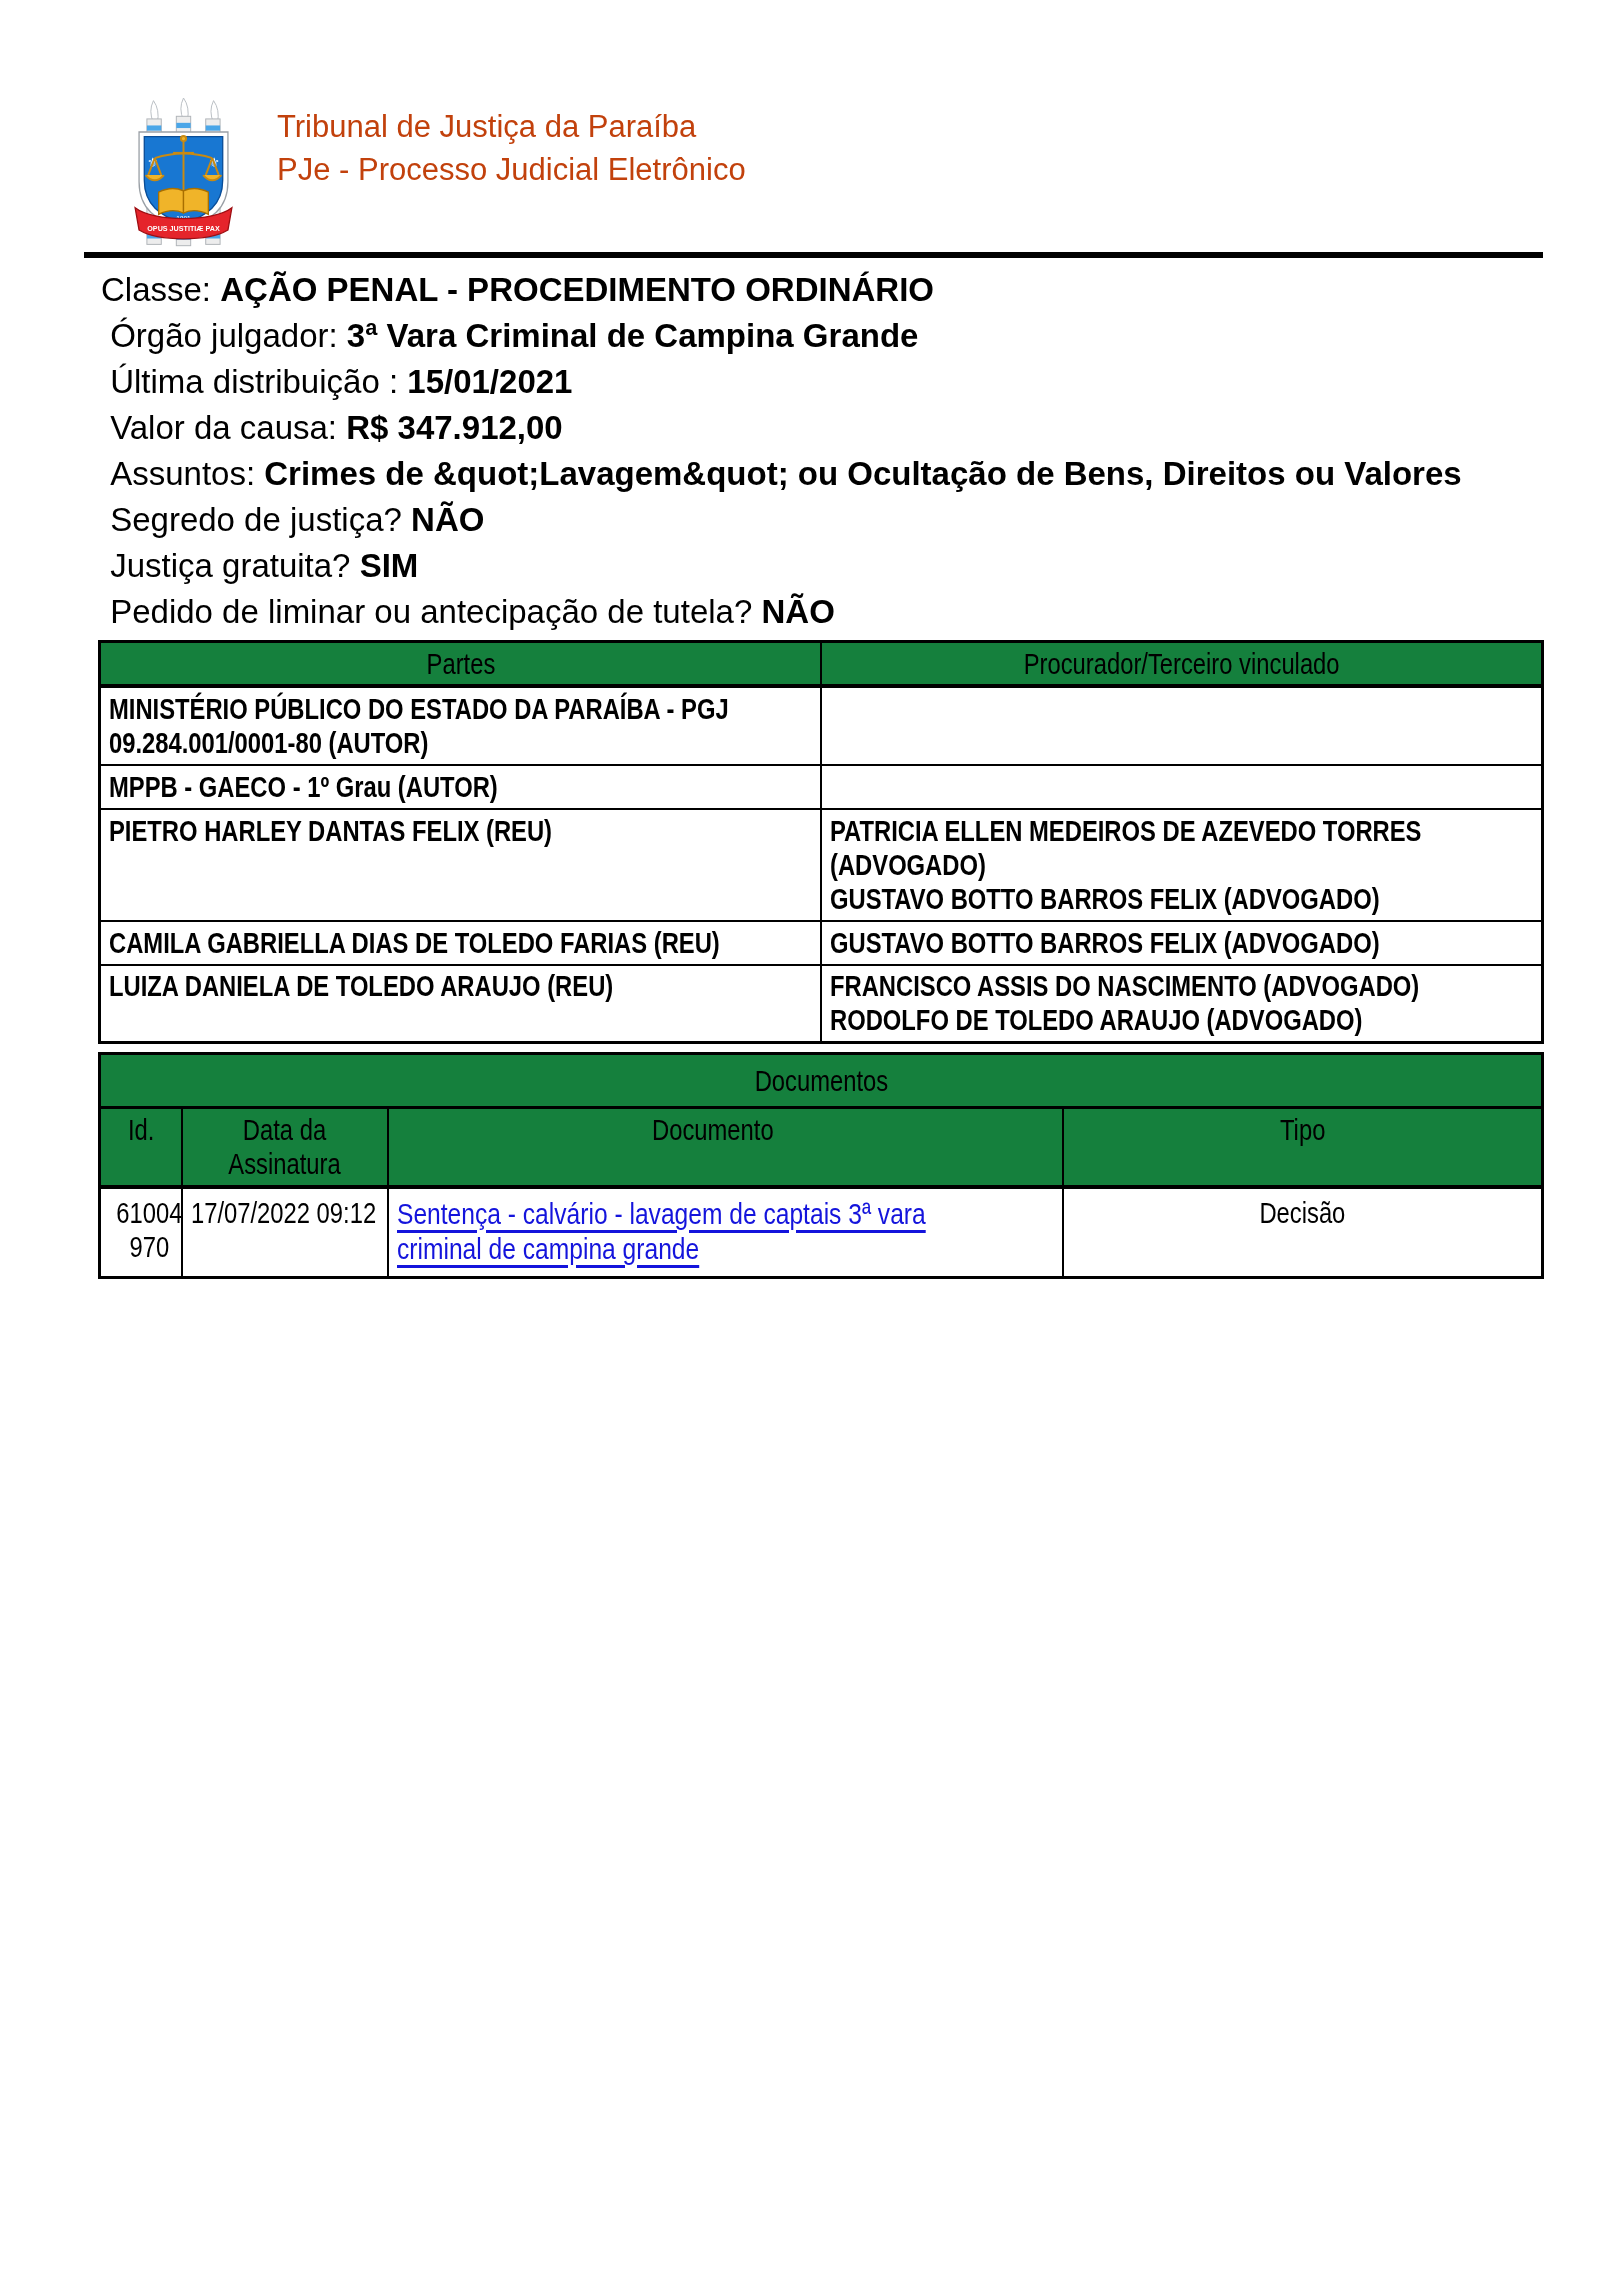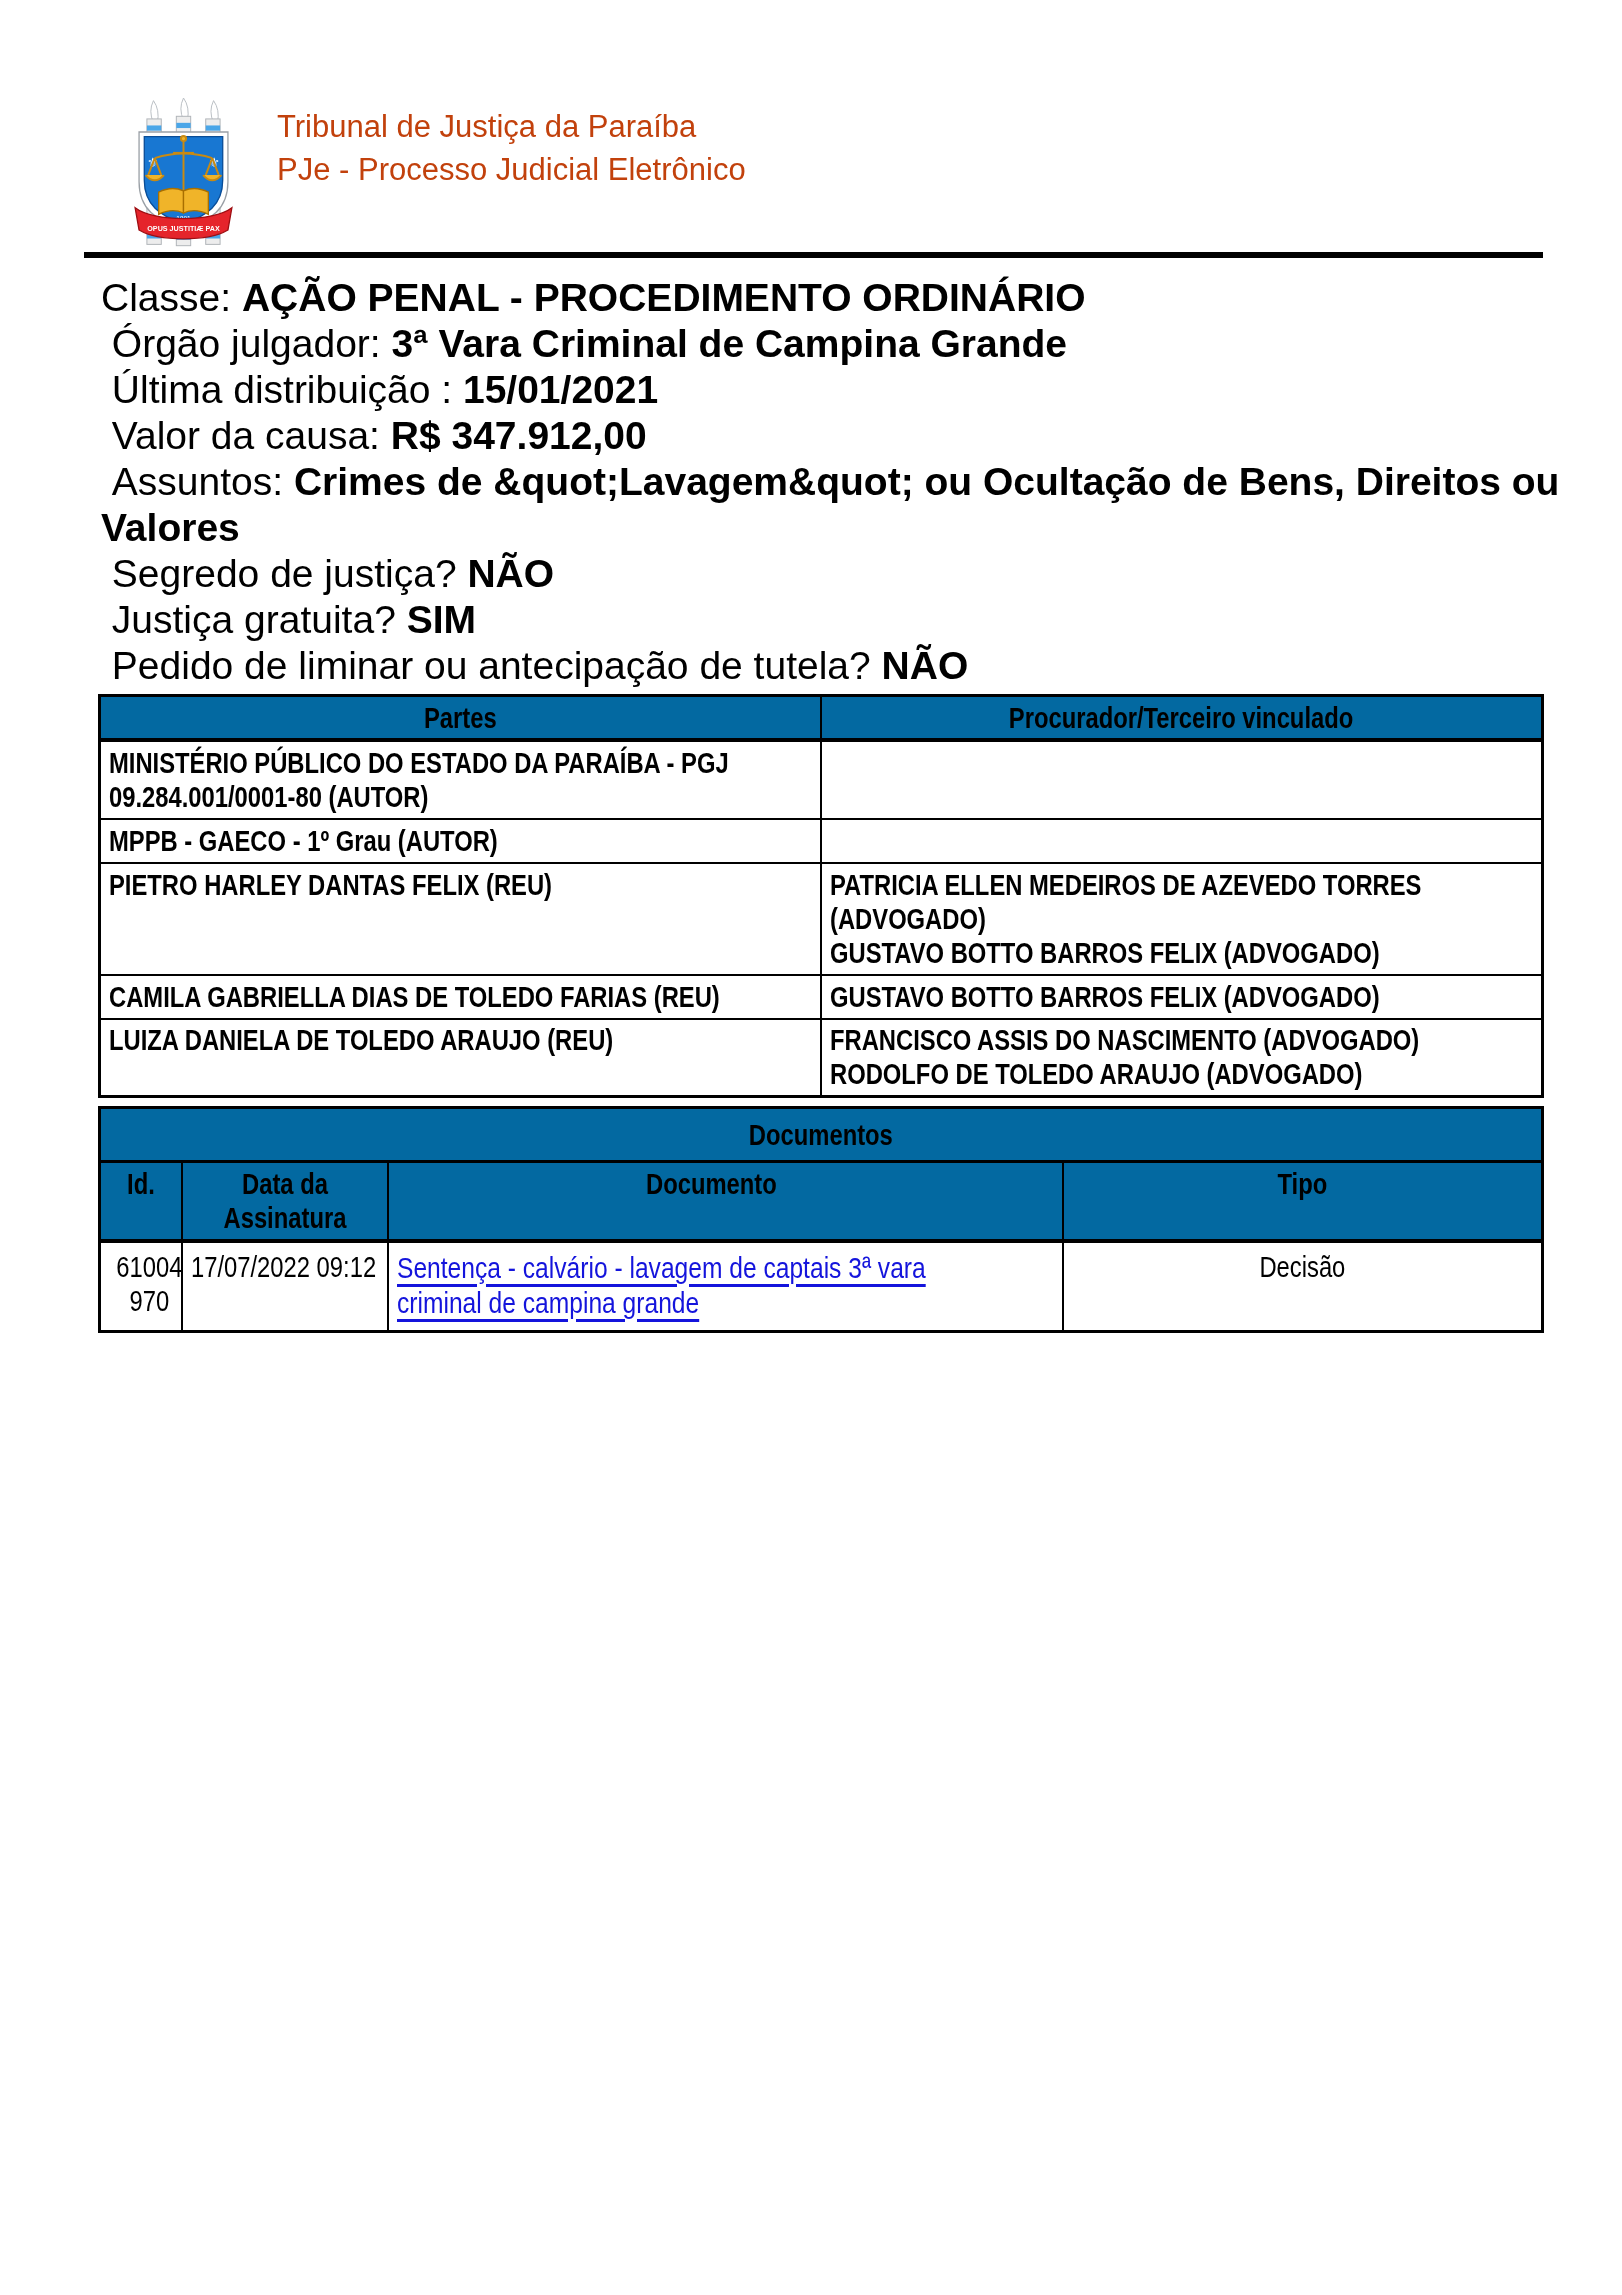--- a/index.html
+++ b/index.html
@@ -13,30 +13,30 @@
   }
   
   .hdr{display:flex;margin:98px 0 0 131px;}
   .logo{width:105px;height:149px;flex:0 0 auto;}
   .titles{margin-left:41px;padding-top:6.5px;font-size:31px;line-height:43px;color:#c2410c;}
   .rule{margin:5.2px 79px 0 84px;height:5.9px;background:#000;}
   
   .date{margin:11px 79px 0 0;text-align:right;font-size:30px;line-height:30px;}
   .numero{margin:17px 0 0 103px;font-size:36px;line-height:39px;}
   .numero b{font-weight:bold;}
-  .fields{margin:17px 0 0 101px;font-size:39px;line-height:46px;}
+  .fields{margin:9px 0 0 101px;font-size:33px;line-height:46px;}
   .field .fl{white-space:pre-wrap;}
   .field .fv{font-weight:bold;}
   
   table{border-collapse:collapse;table-layout:fixed;width:1446px;margin-left:98px;}
   table.partes{margin-top:4.6px;}
   table.docs{margin-top:7.9px;}
   table, td, th{border:2.6px solid #000;}
   table{border-width:3.3px;}
-  th{background:#0369a1;font-weight:bold;}
+  th{background:#15803d;font-weight:normal;}
   th,td{vertical-align:top;font-size:29px;line-height:34px;padding:3.9px 7.9px;overflow:hidden;}
   tr.hdrline th{border-bottom:4.6px solid #000;}
   td{font-weight:bold;} 
   table.docs td{font-weight:normal;padding:6.5px 7.9px 10.5px 7.9px;}
   table.docs th.banner{border-bottom:3.9px solid #000;padding:8.5px 6.5px;}
   .c{text-align:center;}
   
   .cx{display:inline-block;white-space:pre;transform:scaleX(0.82);transform-origin:0 50%;}
   .c .cx{transform-origin:50% 50%;}
   a.doclink{color:#1414dc;text-decoration:underline;text-decoration-thickness:2.6px;text-underline-offset:5.9px;font-size:30px;line-height:35px;}

